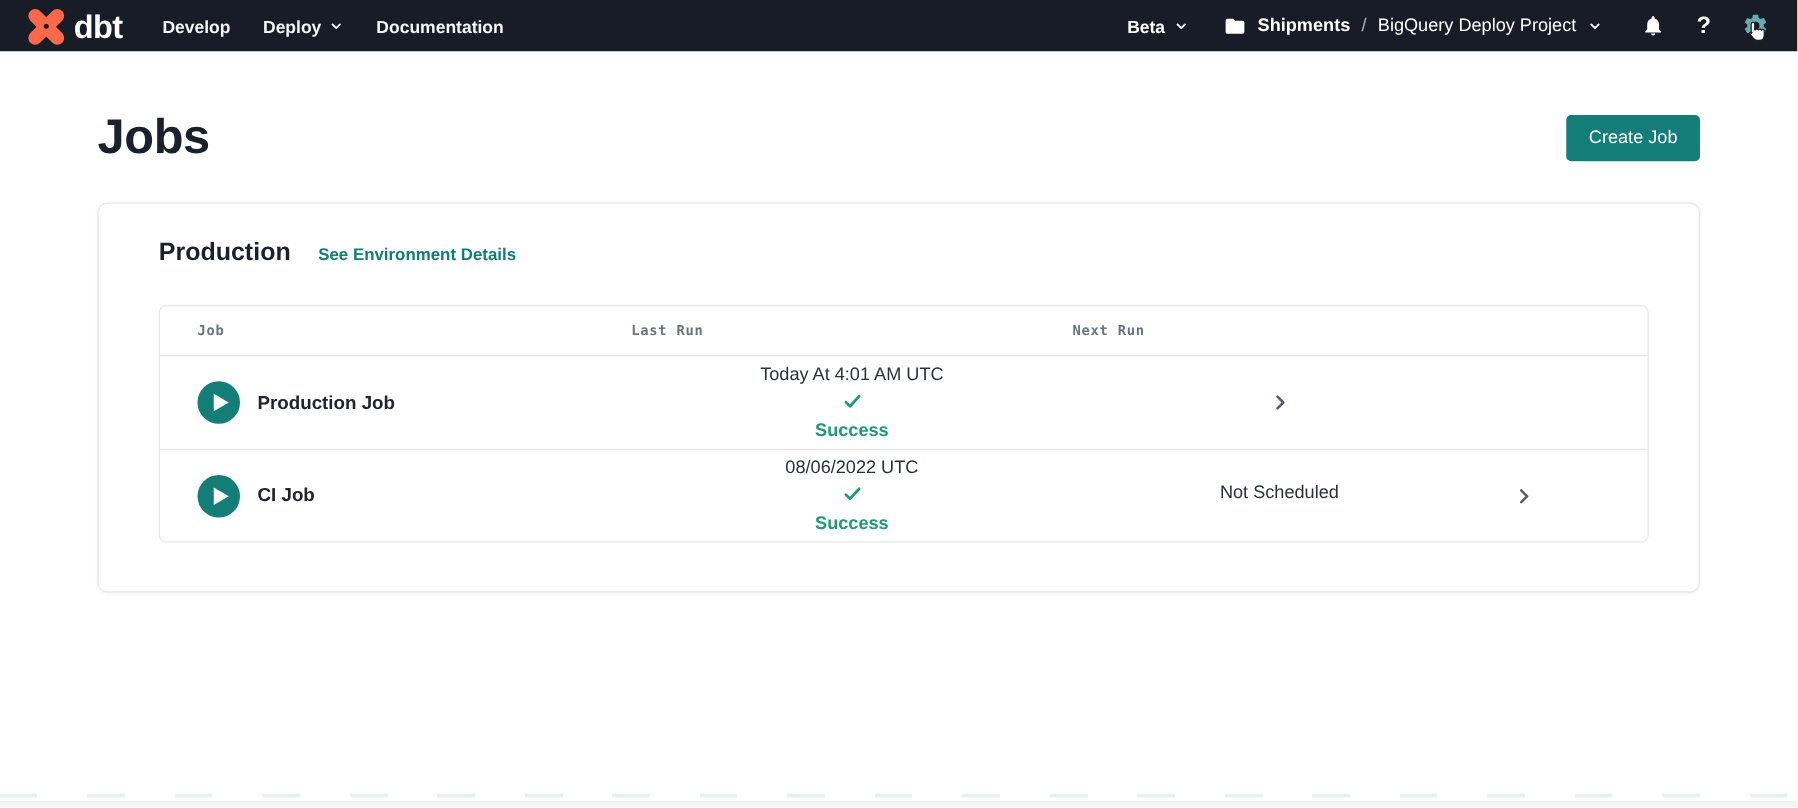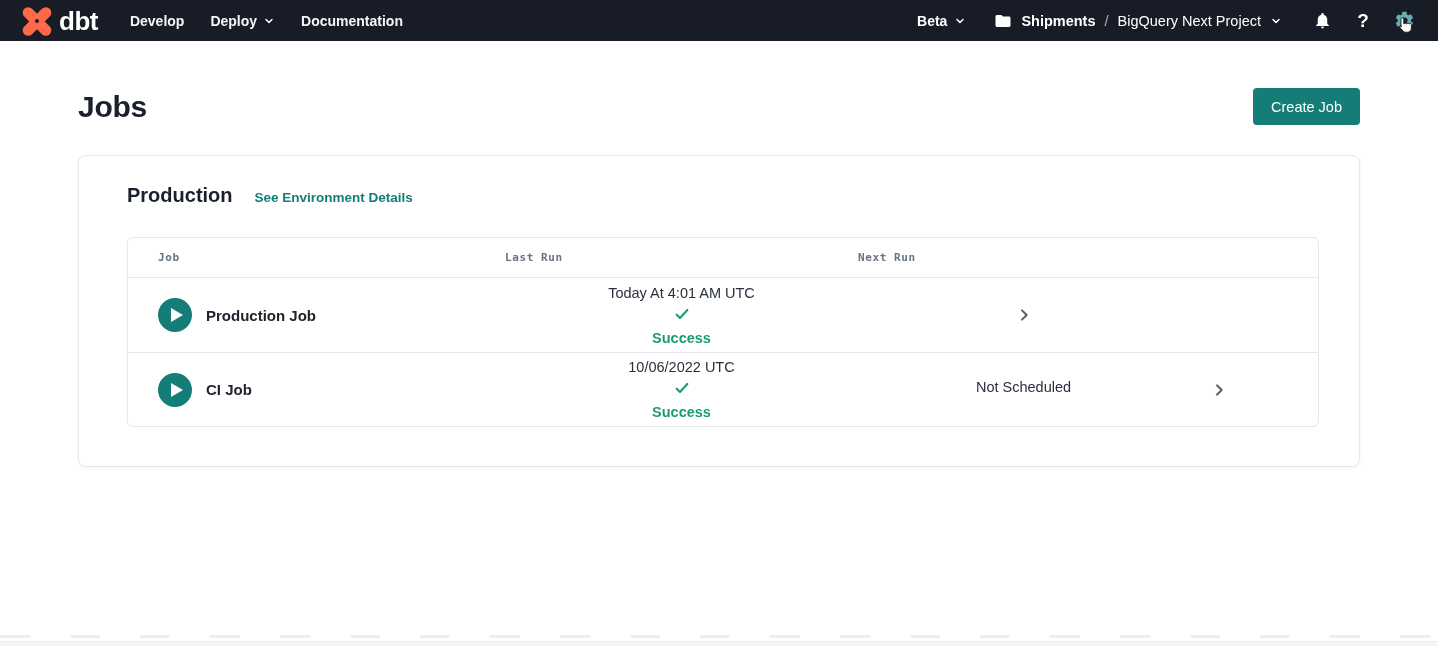--- a/index.html
+++ b/index.html
@@ -34,21 +34,21 @@
   .crumb .sep{color:#AEB4BD;font-weight:400;}
   .crumb .proj{font-weight:400;}
   .nav-icons{display:flex;align-items:center;gap:17px;}
   .icon-btn{display:flex;align-items:center;justify-content:center;width:24px;height:24px;cursor:pointer;}
   .qmark{font-size:19px;font-weight:800;color:#fff;line-height:1;}
   svg.chev{flex:0 0 auto;}
 
   
   .main{padding:47px 78px 0 78px;}
   .page-head{display:flex;align-items:center;justify-content:space-between;}
-  .page-title{font-size:30px;font-weight:700;color:var(--heading);letter-spacing:-0.3px;}
+  .page-title{font-size:39px;font-weight:700;color:var(--heading);letter-spacing:-0.3px;}
   .btn-primary{background:var(--teal);color:#fff;border:none;border-radius:4px;height:37px;
     padding:0 18px;font-size:14.5px;font-family:"Liberation Sans",sans-serif;cursor:pointer;}
 
   .card{margin-top:30px;border:1px solid var(--border);border-radius:8px;background:#fff;
     box-shadow:0 1px 3px rgba(20,30,40,0.05);padding:28px 40px 36px 48px;height:312px;}
   .env-head{display:flex;align-items:baseline;}
   .env-name{font-size:20px;font-weight:700;color:var(--heading);}
   .env-link{margin-left:22px;font-size:13.5px;font-weight:700;color:var(--teal);
     text-decoration:none;cursor:pointer;}
 
@@ -116,21 +116,21 @@
           <polyline points="6 9 12 15 18 9"></polyline>
         </svg>
     </span>
 
     <span class="crumb">
       <svg width="18" height="18" viewBox="0 0 24 24" fill="#fff">
           <path d="M10 4H4c-1.1 0-2 .9-2 2v12c0 1.1.9 2 2 2h16c1.1 0 2-.9 2-2V8c0-1.1-.9-2-2-2h-8l-2-2z"></path>
         </svg>
       <span class="acct">Shipments</span>
       <span class="sep">/</span>
-      <span class="proj">BigQuery Next Project</span>
+      <span class="proj">BigQuery Deploy Project</span>
       <svg class="chev" width="12" height="12" viewBox="0 0 24 24" fill="none" stroke="#fff" stroke-width="3" stroke-linecap="round" stroke-linejoin="round">
           <polyline points="6 9 12 15 18 9"></polyline>
         </svg>
     </span>
 
     <span class="nav-icons">
       <span class="icon-btn">
         <svg width="19" height="19" viewBox="0 0 24 24" fill="#fff">
             <path d="M12 22c1.1 0 2-.9 2-2h-4c0 1.1.9 2 2 2zm6-6v-5c0-3.1-1.6-5.6-4.5-6.3V4c0-.8-.7-1.5-1.5-1.5s-1.5.7-1.5 1.5v.7C7.6 5.4 6 7.9 6 11v5l-2 2v1h16v-1l-2-2z"></path>
           </svg>
@@ -196,21 +196,21 @@
 
       <div class="tgrid trow">
         <span></span>
         <span class="jobcell">
           <button class="play-btn">
               <span class="play-tri"></span>
             </button>
           <span class="job-name">CI Job</span>
         </span>
         <span class="cell-stack">
-          <span class="run-time">10/06/2022 UTC</span>
+          <span class="run-time">08/06/2022 UTC</span>
           <span class="status-line">
             <svg width="16" height="16" viewBox="0 0 24 24" fill="none" stroke="#1E9B70" stroke-width="3.2" stroke-linecap="round" stroke-linejoin="round">
                 <polyline points="4 13 9 18 20 6"></polyline>
               </svg>
             <span class="status-text">Success</span>
           </span>
         </span>
         <span class="cell-stack">
           <span class="run-time">Not Scheduled</span>
           <span class="run-rel"></span>

